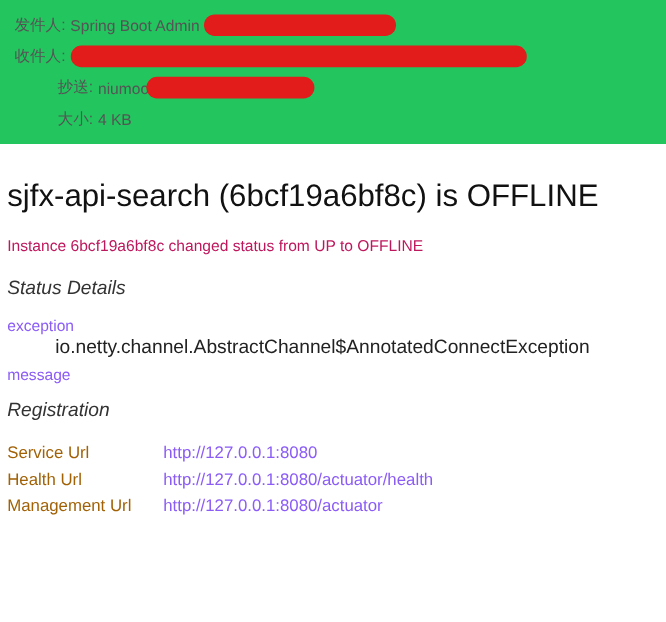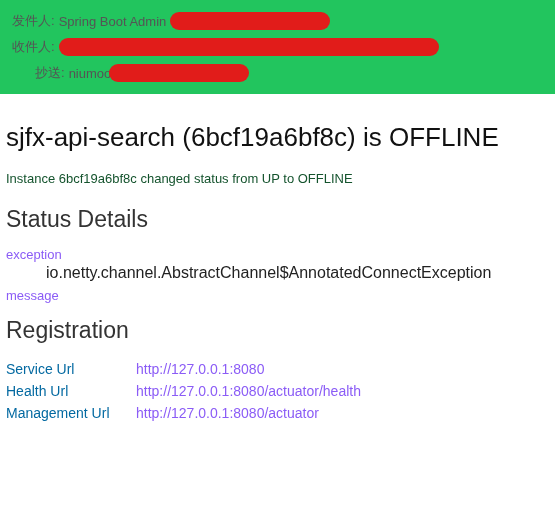--- a/index.html
+++ b/index.html
@@ -21,21 +21,21 @@
       color: #555;
       gap: 4px;
     }
     .email-header .lbl {
       white-space: nowrap;
     }
     .email-header .val {
       white-space: nowrap;
     }
     .email-header .indent .lbl {
-      margin-left: 23px;
+      margin-left: 36px;
     }
     .redact {
       background: #e11c1a;
       border-radius: 12px;
       height: 18px;
     }
     .redact.small { width: 160px; }
     .redact.long { width: 380px; }
     .redact.mid { width: 140px; margin-left:-6px; }
 
@@ -43,27 +43,28 @@
       padding: 14px 6px 6px 6px;
     }
     h1.title {
       font-size: 26px;
       font-weight: 400;
       color: #111;
       margin: 14px 0 18px 0;
     }
     .instance-line {
       font-size: 13px;
-      color: #14532d;
+      color: #be185d;
       margin-bottom: 20px;
     }
     h2.section {
-      font-size: 23px;
+      font-size: 16px;
       font-weight: 400;
       margin: 8px 0 14px 0;
+      font-style: italic;
     }
     .kv-area { margin-bottom: 14px; }
     .kv-key {
       font-size: 13px;
       color: #8b5cf6;
       margin: 2px 0;
     }
     .kv-val {
       font-size: 16px;
       color: #222;
@@ -71,21 +72,21 @@
     }
     .reg-table {
       border-collapse: collapse;
     }
     .reg-table td {
       padding: 3px 0;
       vertical-align: top;
       font-size: 14px;
     }
     .reg-table td.label {
-      color: #0369a1;
+      color: #a16207;
       width: 130px;
     }
     .reg-table td.link a {
       color: #8b5cf6;
       text-decoration: none;
     }
   </style>
 </head>
 <body>
 
@@ -96,20 +97,24 @@
     <span class="redact small"></span>
   </div>
   <div class="row">
     <span class="lbl">收件人:</span>
     <span class="redact long"></span>
   </div>
   <div class="row indent">
     <span class="lbl">抄送:</span>
     <span class="val">niumoo</span>
     <span class="redact mid"></span>
+  </div>
+  <div class="row indent">
+    <span class="lbl">大小:</span>
+    <span class="val">4 KB</span>
   </div>
 </div>
 
 <div class="body-area">
   <h1 class="title">sjfx-api-search (6bcf19a6bf8c) is OFFLINE</h1>
   <div class="instance-line">Instance 6bcf19a6bf8c changed status from UP to OFFLINE</div>
 
   <h2 class="section">Status Details</h2>
   <div class="kv-area">
     <div class="kv-key">exception</div>

